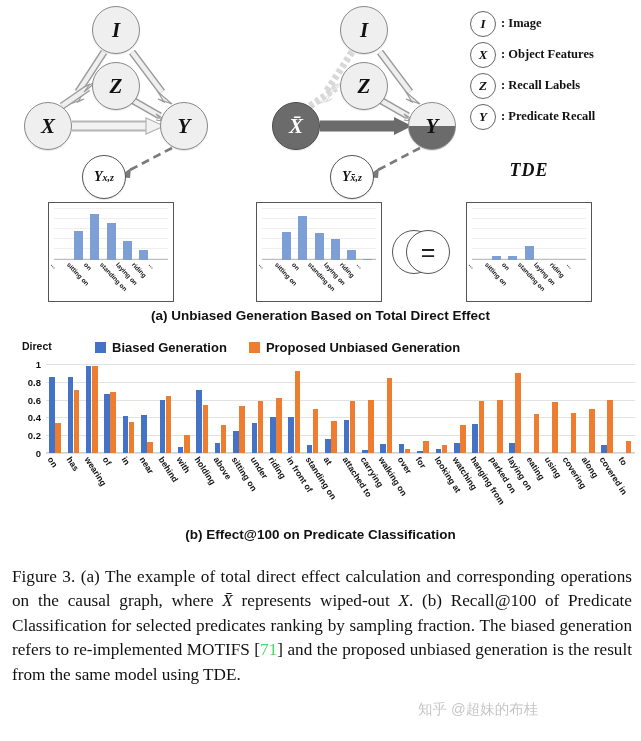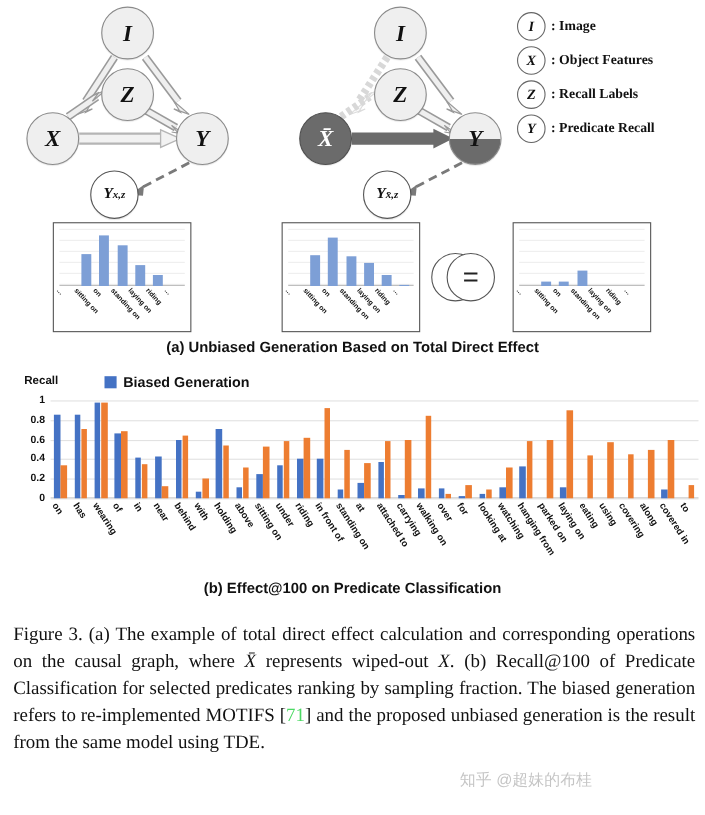--- a/index.html
+++ b/index.html
@@ -258,20 +258,21 @@
     <div class="leg-row">
       <div class="leg-circ">Z</div>
       <div class="leg-text">: Recall Labels</div>
     </div>
     <div class="leg-row">
       <div class="leg-circ">Y</div>
       <div class="leg-text">: Predicate Recall</div>
     </div>
   </div>
 
+  <div id="tde-label">TDE</div>
 
   <div class="minibox" id="mini1">
       <div class="plot">
         <div class="grid-l" style="top: 0px;"></div>
         <div class="grid-l" style="top: 10px;"></div>
         <div class="grid-l" style="top: 20px;"></div>
         <div class="grid-l" style="top: 30px;"></div>
         <div class="grid-l" style="top: 40px;"></div>
         <div class="grid-l" style="top: 50px;"></div>
         <div class="base"></div>
@@ -340,26 +341,30 @@
         <div class="mlab" style="left: 67.1429px;">laying on</div>
         <div class="mlab" style="left: 83.4286px;">riding</div>
         <div class="mlab" style="left: 99.7143px;">...</div>
       </div>
     </div>
 
   <div class="cap" id="cap-a">(a) Unbiased Generation Based on Total Direct Effect</div>
 </div>
 
 <div id="panel-b">
-  <div id="recall-label">Recall</div>
+  <div id="recall-label">Direct</div>
 
   <div id="chart-legend">
     <div class="cl-item">
       <div class="cl-swatch" style="background: rgb(68, 114, 196);"></div>
       <div class="cl-text">Biased Generation</div>
+    </div>
+    <div class="cl-item">
+      <div class="cl-swatch" style="background: rgb(237, 125, 49);"></div>
+      <div class="cl-text">Proposed Unbiased Generation</div>
     </div>
   </div>
 
   <div id="plot-area">
       <div class="gridline" style="top: 89px;"></div>
       <div class="ytick" style="top: 89px;">0</div>
       <div class="gridline" style="top: 71.2px;"></div>
       <div class="ytick" style="top: 71.2px;">0.2</div>
       <div class="gridline" style="top: 53.4px;"></div>
       <div class="ytick" style="top: 53.4px;">0.4</div>

